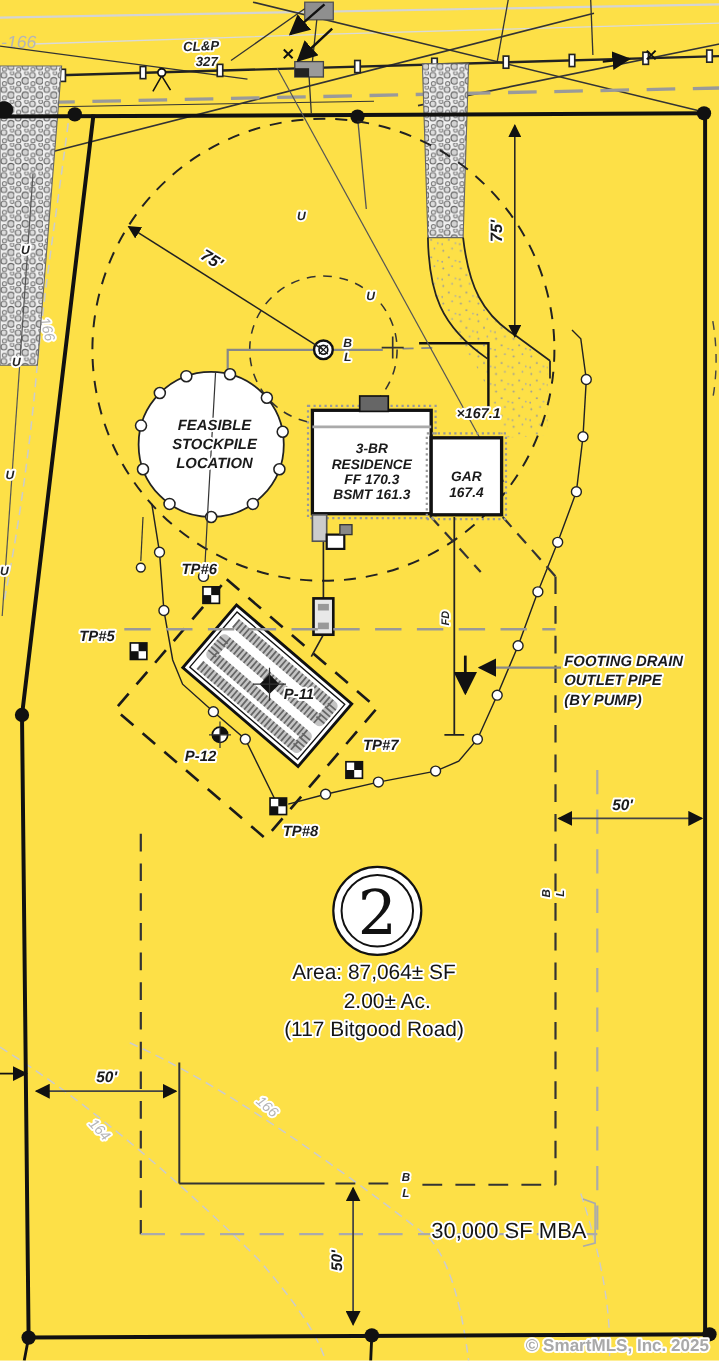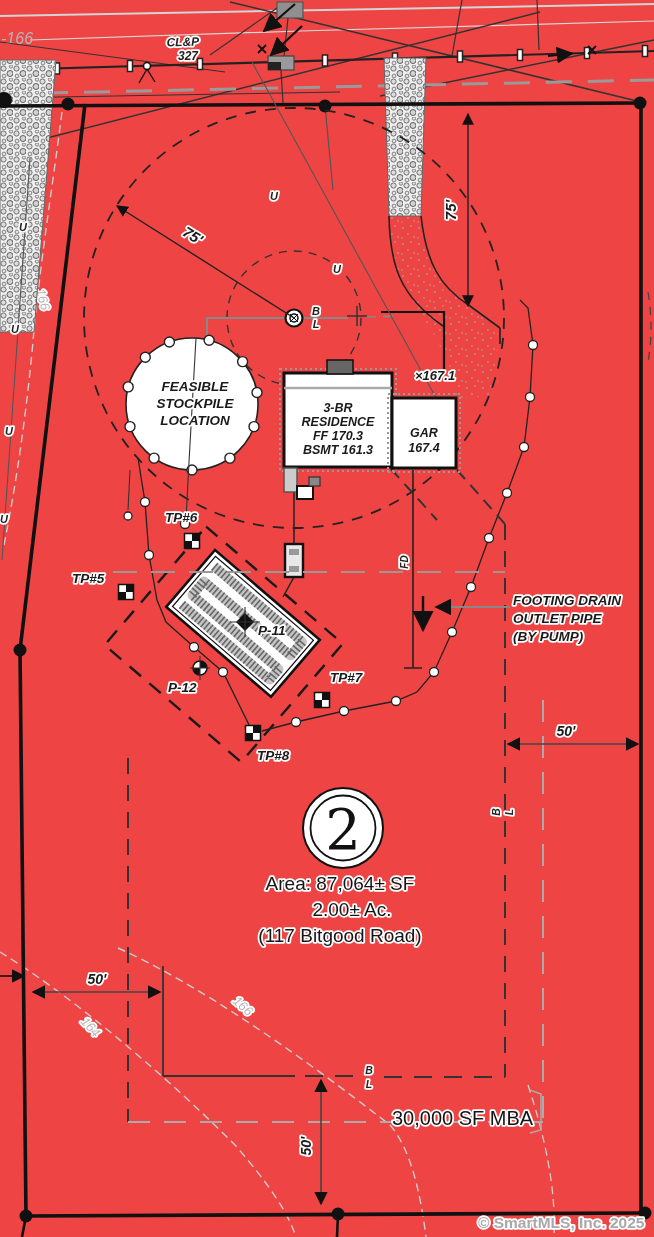--- a/index.html
+++ b/index.html
@@ -1,16 +1,16 @@
 <!DOCTYPE html>
 <html><head>
 <meta charset="utf-8">
 <style>
   html,body{margin:0;padding:0;background:#fff;}
-  .stage{width:654px;height:1237px;position:relative;background:#ef4444;overflow:hidden;}
+  .stage{width:654px;height:1237px;position:relative;background:#fde047;overflow:hidden;}
   text{font-family:"Liberation Sans",sans-serif;}
   .lbl{font-style:italic;fill:#1a1a1a;font-weight:700;}
   .sm{font-style:italic;fill:#222;font-weight:700;}
   .halo{paint-order:stroke;stroke:#ffffff;stroke-width:3.5px;stroke-linejoin:round;}
   .mls{fill:#151515;font-weight:400;}
   .ctr{fill:#b5b5b5;font-style:italic;font-weight:400;}
   .wm{fill:#a9a9a9;font-weight:700;}
 </style>
 </head>
 <body>

